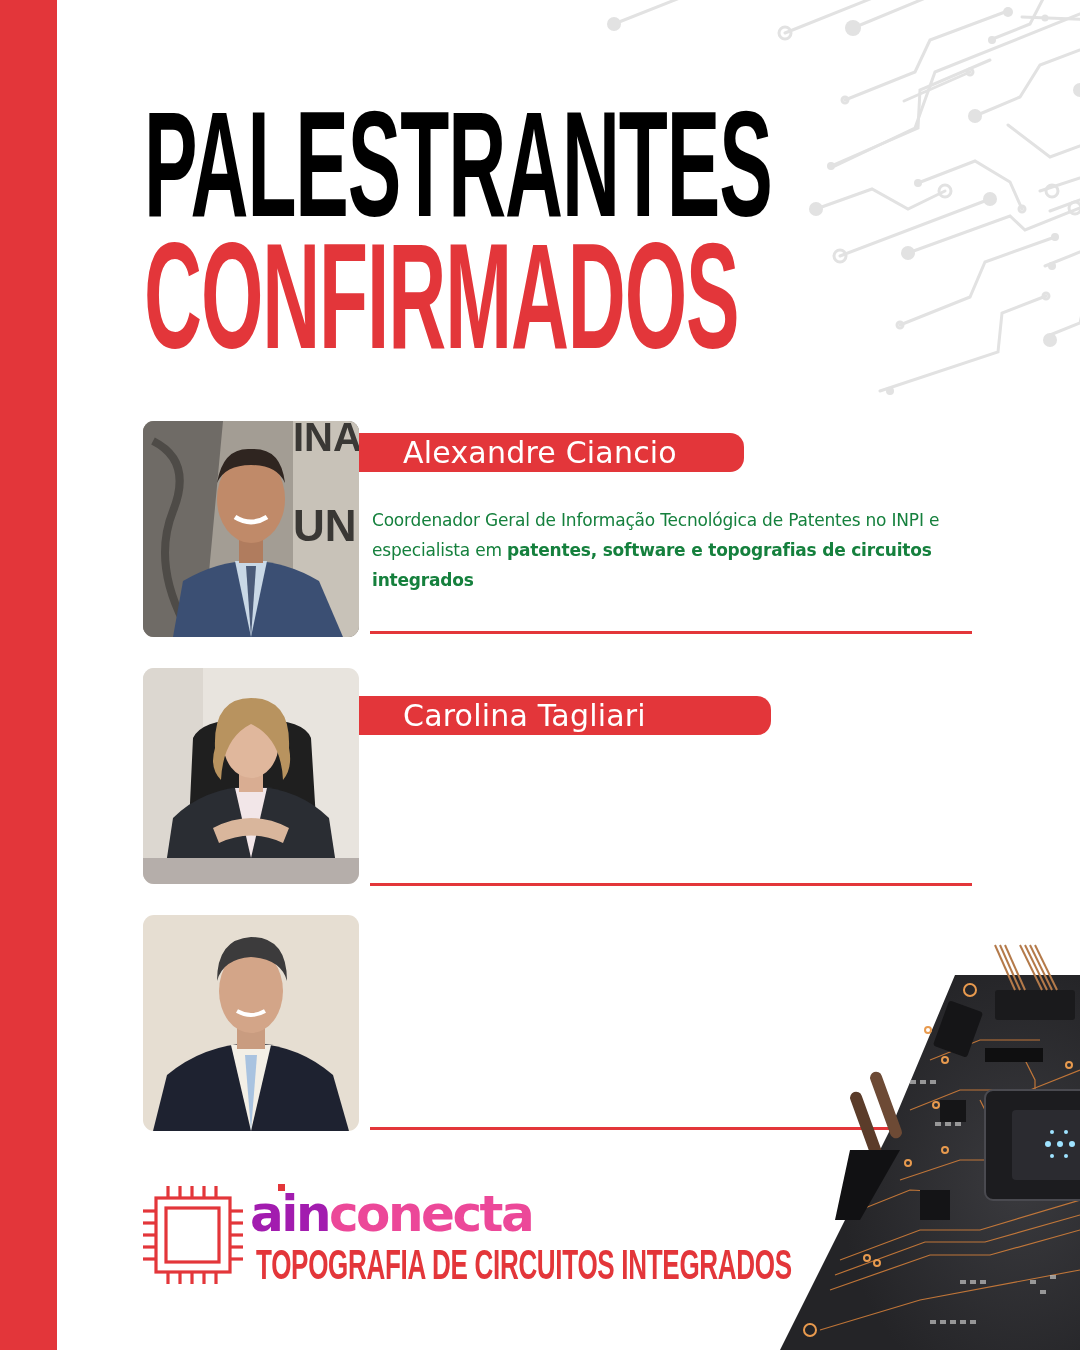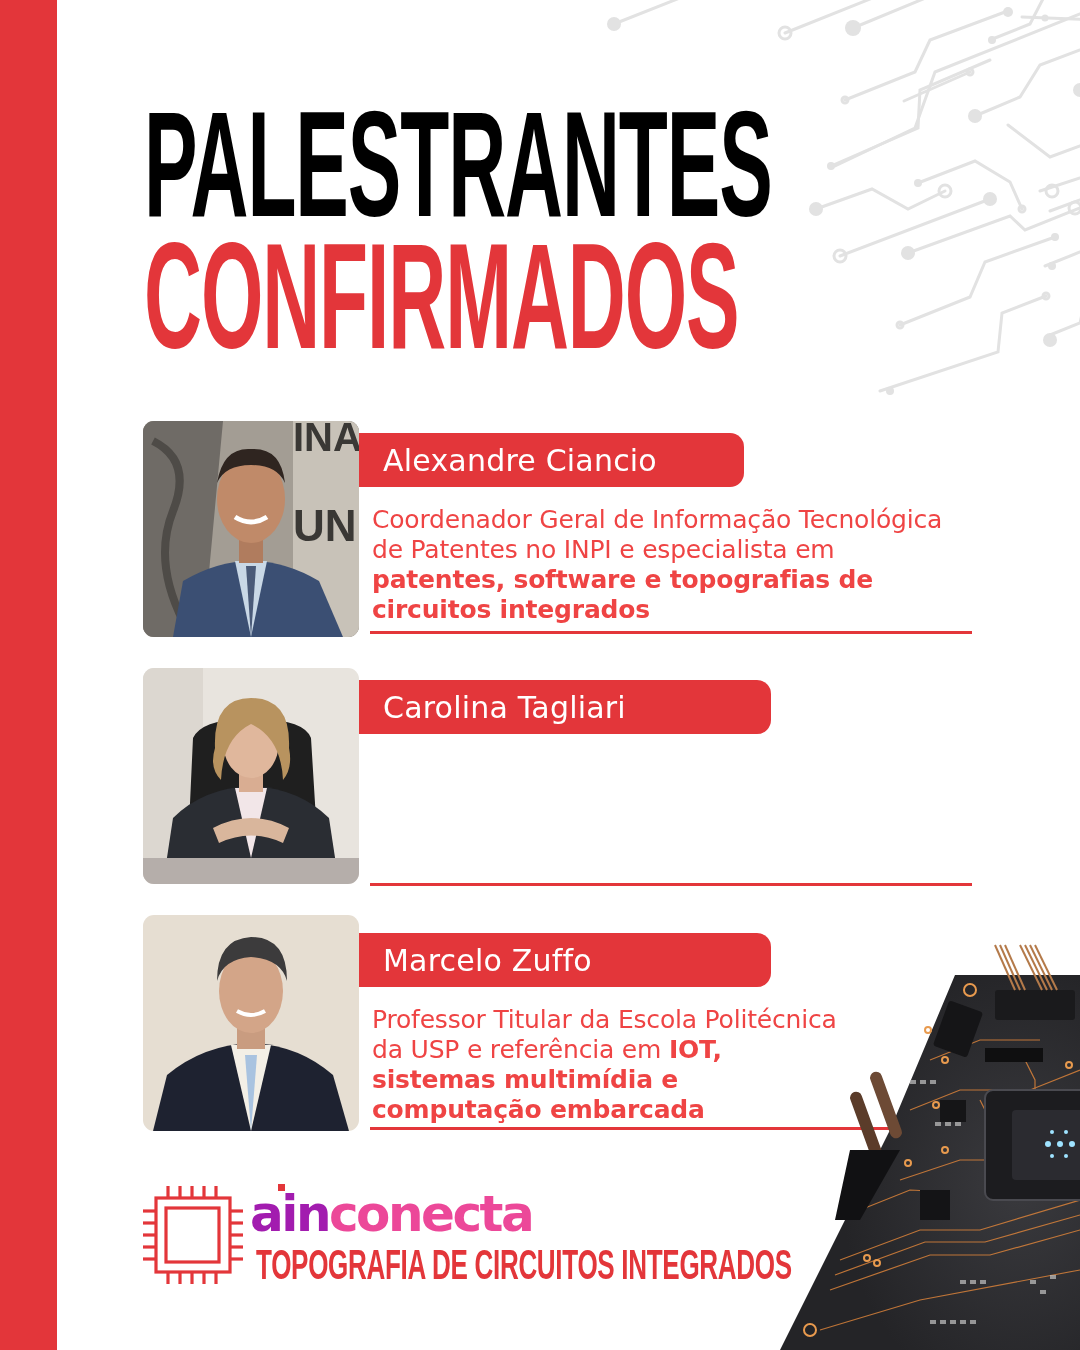--- a/index.html
+++ b/index.html
@@ -26,32 +26,32 @@
   .title-line.red { color: #e3363a; }
 
   .speaker { position: absolute; left: 143px; width: 840px; height: 220px; }
   .photo {
     position: absolute; left: 0; top: 0; width: 216px; height: 216px;
     border-radius: 11px; overflow: hidden;
   }
   .photo svg { width: 216px; height: 216px; display: block; }
 
   .name-banner {
-    position: absolute; left: 216px; height: 54px;
+    position: absolute; left: 216px; height: 39px;
     background: #e3363a; border-radius: 0 14px 14px 0;
-    display: flex; align-items: center; padding-left: 24px;
+    display: flex; align-items: center; padding-left: 44px;
   }
   .name-banner span {
     color: #ffffff; font-family: "DejaVu Sans", sans-serif;
     font-size: 30px; font-weight: 400; white-space: nowrap; letter-spacing: 0.2px;
   }
   .desc {
     position: absolute; left: 229px; width: 600px;
-    font-family: "DejaVu Sans", sans-serif; font-size: 25px; line-height: 30px;
-    color: #ef4444; letter-spacing: -0.2px;
+    font-family: "DejaVu Sans", sans-serif; font-size: 17px; line-height: 30px;
+    color: #15803d; letter-spacing: -0.2px;
   }
   .desc b { font-weight: 700; }
   .underline { position: absolute; left: 227px; height: 3px; background: #e3363a; }
 
   .board { position: absolute; left: 780px; top: 930px; width: 300px; height: 420px; }
 
   .logo { position: absolute; left: 135px; top: 1180px; width: 600px; height: 120px; }
   .chip-icon { position: absolute; left: 0; top: 0; width: 110px; height: 110px; }
   .logo-word {
     position: absolute; left: 115px; top: 4px;
@@ -170,44 +170,38 @@
       <path d="M50 70 Q60 50 108 52 Q160 50 168 70 L176 200 L44 200 Z" fill="#1f1f1f"></path>
       <path d="M20 216 L30 150 Q60 120 108 118 Q156 120 186 150 L196 216 Z" fill="#2a2d33"></path>
       <path d="M92 120 L108 190 L124 120 Z" fill="#f2e6e8"></path>
       <path d="M70 160 Q108 140 146 160 L140 175 Q108 160 76 175 Z" fill="#d9b69c"></path>
       <rect x="96" y="96" width="24" height="28" fill="#d9ad92"></rect>
       <ellipse cx="108" cy="74" rx="28" ry="36" fill="#e0b79c"></ellipse>
       <path d="M72 80 Q70 30 108 30 Q148 30 146 80 Q150 100 140 112 Q138 70 108 56 Q80 70 78 112 Q66 100 72 80 Z" fill="#b8935f"></path>
       <rect x="0" y="190" width="216" height="26" fill="#b5aeaa"></rect>
     </svg>
   </div>
-  <div class="name-banner" style="top:12px; width:412px;">
+  <div class="name-banner" style="top:28px; width:412px;">
     <span>Carolina Tagliari</span>
   </div>
   <div class="underline" style="top:215px; width:602px;"></div>
 </div>
 
 <div class="speaker" style="top:915px;">
   <div class="photo" aria-label="speaker-photo-man-suit-light-background">
     <svg viewBox="0 0 216 216" xmlns="http://www.w3.org/2000/svg">
       <rect width="216" height="216" fill="#e6ded2"></rect>
       <path d="M10 216 L24 160 Q60 130 108 128 Q156 130 190 160 L206 216 Z" fill="#1e2230"></path>
       <path d="M88 130 L108 216 L128 130 Z" fill="#f3efe6"></path>
       <path d="M102 140 L108 216 L114 140 Z" fill="#a9c3e0"></path>
       <rect x="94" y="104" width="28" height="30" fill="#c99c80"></rect>
       <ellipse cx="108" cy="76" rx="32" ry="42" fill="#d3a588"></ellipse>
       <path d="M74 66 Q74 24 108 22 Q144 22 144 66 Q138 44 108 42 Q80 44 74 66 Z" fill="#3c3b3c"></path>
       <path d="M94 96 Q108 104 122 96" stroke="#ffffff" stroke-width="4" fill="none"></path>
     </svg>
-  </div>
-  <div class="name-banner" style="top:18px; width:412px;">
-    <span>Marcelo Zuffo</span>
-  </div>
-  <div class="desc" style="top:90px; width:470px;">
-    <span>Professor Titular da Escola Politécnica da USP e referência em </span><b>IOT, sistemas multimídia e computação embarcada</b>
   </div>
   <div class="underline" style="top:212px; width:520px;"></div>
 </div>
 
 <svg class="board" viewBox="0 0 300 420" xmlns="http://www.w3.org/2000/svg">
   <defs>
     <radialGradient id="glow" cx="0.8" cy="0.55" r="0.6">
       <stop offset="0" stop-color="#3a3a3e"></stop>
       <stop offset="1" stop-color="#242427"></stop>
     </radialGradient>

